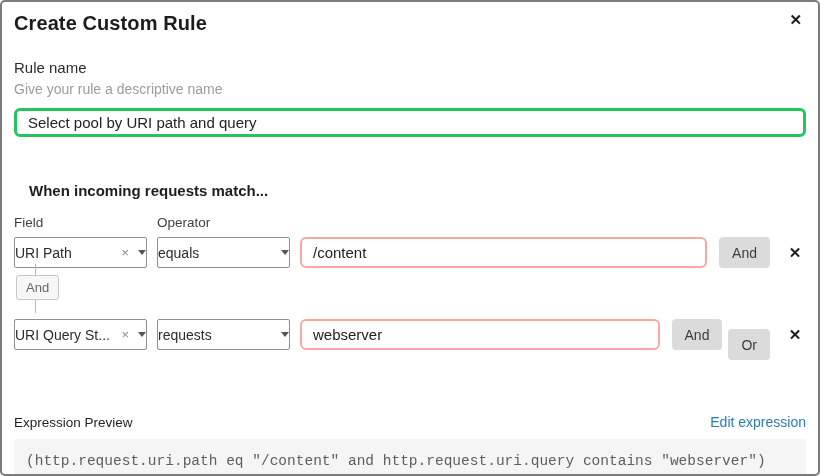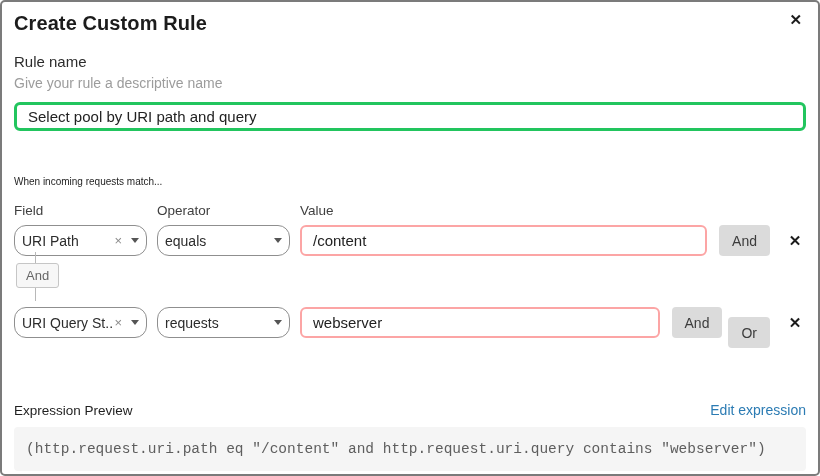--- a/index.html
+++ b/index.html
@@ -14,40 +14,40 @@
     position:relative;
     padding:10px 12px;
     overflow:hidden;
   }
   .dialog-title { font-size:20px; font-weight:700; color:#1c1c1c; letter-spacing:.1px; }
   .close-btn {
     position:absolute; top:7px; right:13px;
     font-size:15px; font-weight:700; color:#1c1c1c;
     cursor:pointer; padding:3px; line-height:1;
   }
-  .rule-label { margin-top:18px; font-size:15px; color:#2c2c2c; }
+  .rule-label { margin-top:24px; font-size:15px; color:#2c2c2c; }
   .rule-helper { margin-top:5px; font-size:14px; color:#9c9c9c; }
   .rule-input-wrap { margin-top:11px; }
   .text-input {
     box-sizing:border-box; width:100%; height:29px;
     border:3px solid #22c55e; border-radius:6px;
     padding:0 11px; font-size:15px; color:#222;
     font-family:"Liberation Sans", sans-serif;
     outline:none; background:#fff; display:block;
   }
-  .match-heading { margin-top:45px; font-size:10px; font-weight:400; color:#1e1e1e; }
+  .match-heading { margin-top:45px; font-size:15px; font-weight:700; color:#1e1e1e;margin-left:15px; }
   .col-labels { display:flex; margin-top:16px; font-size:13.5px; color:#3f3f3f; }
   .col-labels .c1 { width:143px; }
   .col-labels .c2 { width:143px; }
   .col-labels .c3 { flex:1; }
   .cond-row { display:flex; align-items:center; margin-top:7px; }
   .select {
     box-sizing:border-box; width:133px; height:31px; flex:0 0 133px;
-    border:1px solid #8f8f8f; border-radius:12px;
-    display:flex; align-items:center; padding:0 7px;
+    border:1px solid #8f8f8f; border-radius:2px;
+    display:flex; align-items:center; padding:0 0;
     margin-right:10px; background:#fff; cursor:pointer;
   }
   .select .sel-text { flex:1; font-size:14px; color:#2c2c2c; white-space:nowrap; overflow:hidden; }
   .clear-x { font-size:13px; color:#8a8a8a; margin-right:9px; line-height:1; }
   .caret {
     width:0; height:0; flex:0 0 auto;
     border-left:4.5px solid transparent;
     border-right:4.5px solid transparent;
     border-top:5.5px solid #555;
   }
@@ -105,21 +105,20 @@
   <div class="rule-helper">Give your rule a descriptive name</div>
   <div class="rule-input-wrap">
     <input class="text-input" type="text" value="Select pool by URI path and query" style="">
   </div>
 
   <div class="match-heading">When incoming requests match...</div>
 
   <div class="col-labels">
     <div class="c1">Field</div>
     <div class="c2">Operator</div>
-    <div class="c3">Value</div>
   </div>
 
   <div class="cond-row">
     <div class="select">
       <span class="sel-text">URI Path</span>
       <span class="clear-x">×</span>
       <span class="caret"></span>
     </div>
     <div class="select">
       <span class="sel-text">equals</span>

